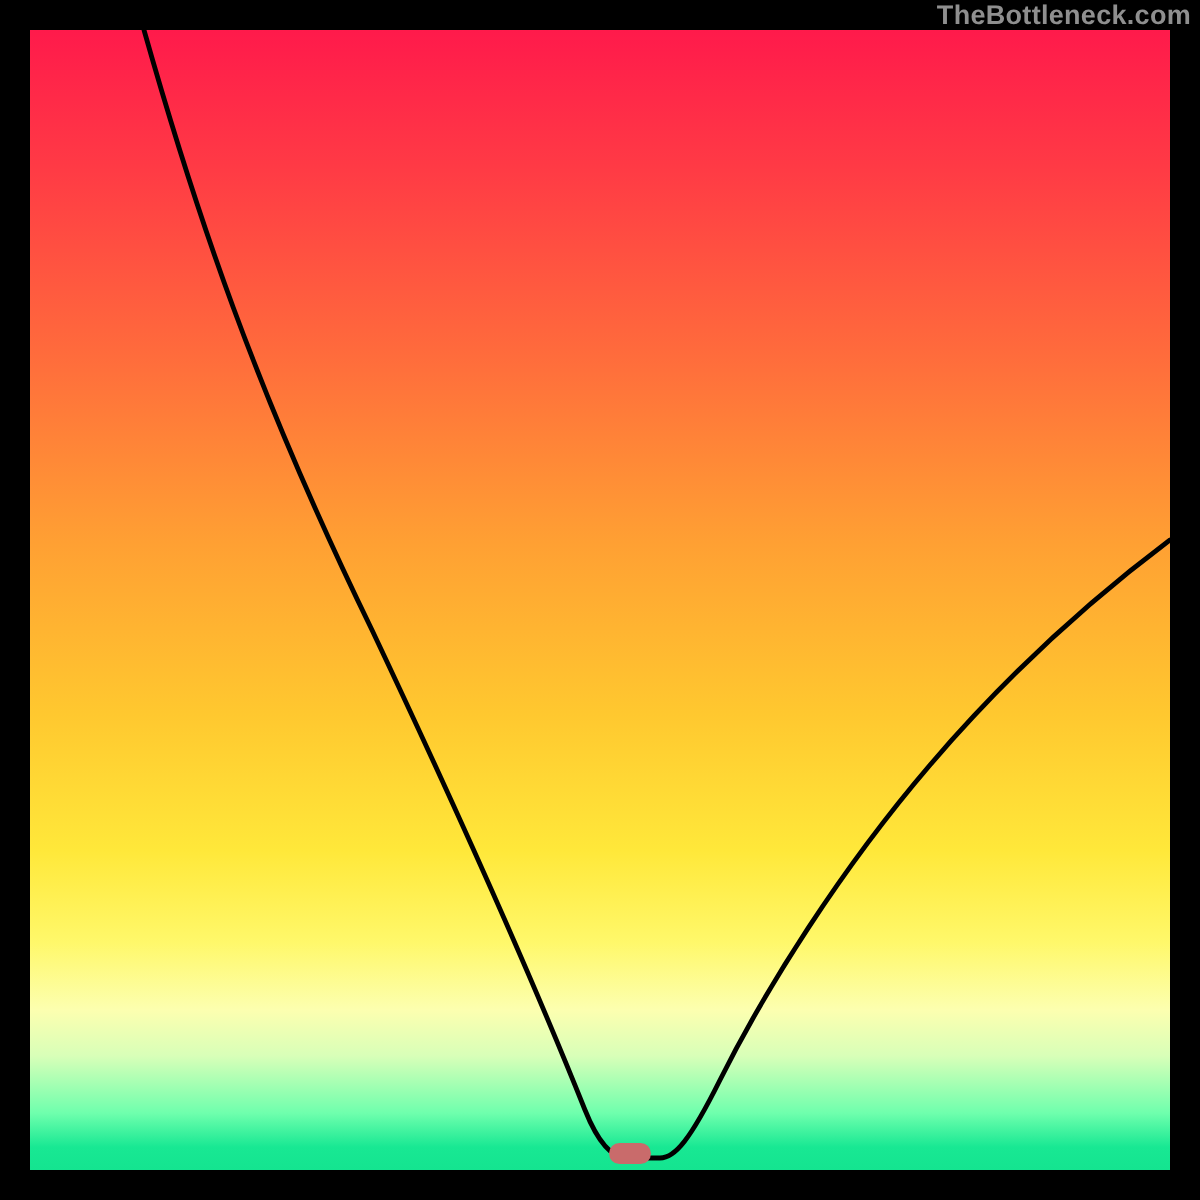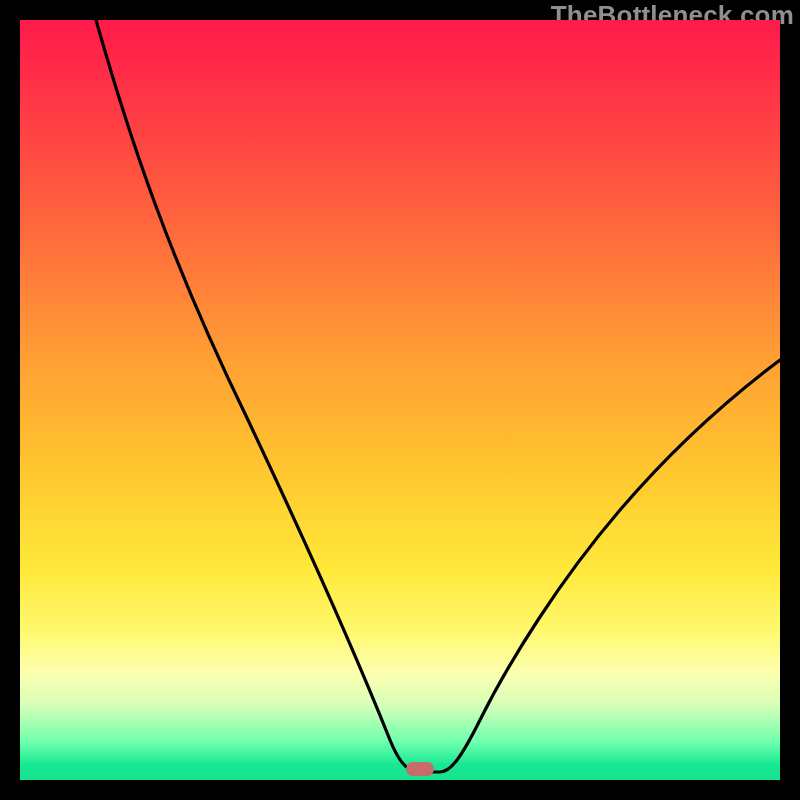--- a/index.html
+++ b/index.html
@@ -56,21 +56,21 @@
     width: 28px;
     height: 14px;
     border-radius: 8px;
     background: #c96b6b;
   }
   .watermark {
     position: absolute;
     top: 0;
     right: 6px;
     color: #8f8f8f;
-    font-size: 26px;
+    font-size: 18px;
     font-weight: 600;
     letter-spacing: 0.2px;
     user-select: none;
   }
 </style>
 </head>
 <body>
 
 <div class="frame">
 

